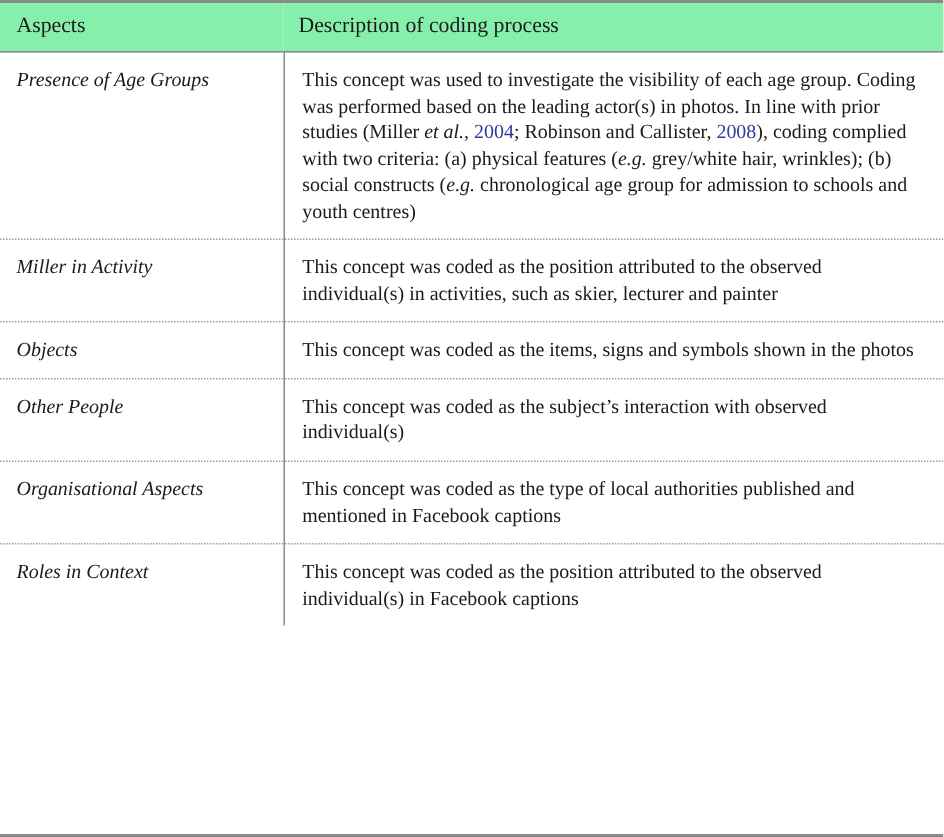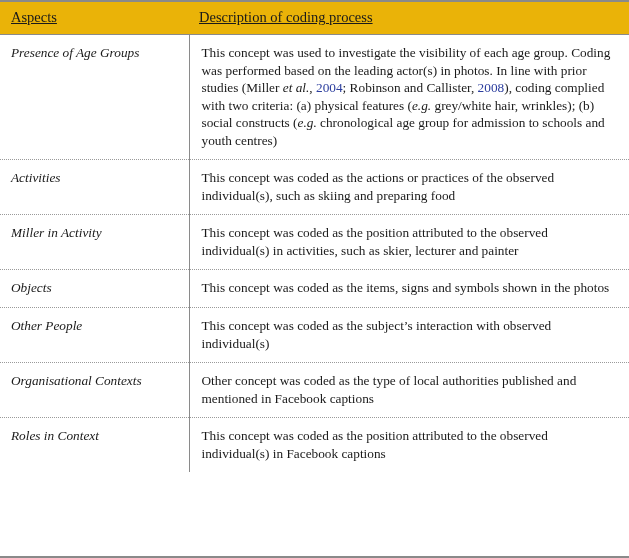--- a/index.html
+++ b/index.html
@@ -23,22 +23,21 @@
     background: #ffffff;
     display: flex;
     flex-direction: column;
   }
   table.coding-table {
     width: 100%;
     border-collapse: collapse;
     table-layout: fixed;
   }
   thead tr.header-row {
-    background: #eab308;
-    text-decoration: underline;
+    background: #86efac;
   }
   thead th {
     font-weight: normal;
     font-size: 14.5px;
     padding: 7px 10px 8px 10px;
     vertical-align: middle;
     border-bottom: 1px solid #8a8a8a;
   }
   th.col-aspect {
     width: 168px;
@@ -85,38 +84,34 @@
         <th class="col-aspect">Aspects</th>
         <th class="col-desc">Description of coding process</th>
       </tr>
     </thead>
     <tbody id="table-body">
         <tr>
           <td class="aspect-cell">Presence of Age Groups</td>
           <td class="desc-cell"><span>This concept was used to investigate the visibility of each age group. Coding was performed based on the leading actor(s) in photos. In line with prior studies (Miller </span><span class="it">et al.</span><span>, </span><span class="cite-link" style="color: rgb(44, 62, 158);">2004</span><span>; Robinson and Callister, </span><span class="cite-link" style="color: rgb(44, 62, 158);">2008</span><span>), coding complied with two criteria: (a) physical features (</span><span class="it">e.g.</span><span> grey/white hair, wrinkles); (b) social constructs (</span><span class="it">e.g.</span><span> chronological age group for admission to schools and youth centres)</span></td>
         </tr>
         <tr>
-          <td class="aspect-cell">Activities</td>
-          <td class="desc-cell"><span>This concept was coded as the actions or practices of the observed individual(s), such as skiing and preparing food</span></td>
-        </tr>
-        <tr>
           <td class="aspect-cell">Miller in Activity</td>
           <td class="desc-cell"><span>This concept was coded as the position attributed to the observed individual(s) in activities, such as skier, lecturer and painter</span></td>
         </tr>
         <tr>
           <td class="aspect-cell">Objects</td>
           <td class="desc-cell"><span>This concept was coded as the items, signs and symbols shown in the photos</span></td>
         </tr>
         <tr>
           <td class="aspect-cell">Other People</td>
           <td class="desc-cell"><span>This concept was coded as the subject’s interaction with observed individual(s)</span></td>
         </tr>
         <tr>
-          <td class="aspect-cell">Organisational Contexts</td>
-          <td class="desc-cell"><span>Other concept was coded as the type of local authorities published and mentioned in Facebook captions</span></td>
+          <td class="aspect-cell">Organisational Aspects</td>
+          <td class="desc-cell"><span>This concept was coded as the type of local authorities published and mentioned in Facebook captions</span></td>
         </tr>
         <tr>
           <td class="aspect-cell">Roles in Context</td>
           <td class="desc-cell"><span>This concept was coded as the position attributed to the observed individual(s) in Facebook captions</span></td>
         </tr>
       </tbody>
   </table>
 </div>
 
 </body></html>

